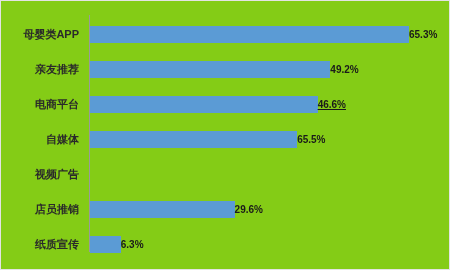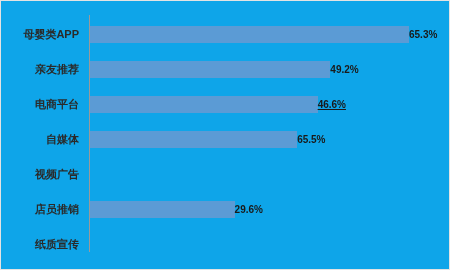--- a/index.html
+++ b/index.html
@@ -72,21 +72,21 @@
     font-size: 10px;
     font-weight: bold;
     color: #1a1a1a;
     white-space: nowrap;
     line-height: 1;
   }
 </style>
 </head>
 <body>
 
-<div id="chart-frame" style="border-color: rgb(227, 227, 227); background: #0ea5e9;">
+<div id="chart-frame" style="border-color: rgb(227, 227, 227); background: #84cc16;">
   <div id="plot">
     <div id="axis-line" style="background: rgb(154, 154, 154);"></div>
     <div id="bars">
         <div class="bar-row" style="top: 16px;">
           <div class="cat-label">母婴类APP</div>
           <div class="bar-wrap">
             <div class="bar" title="65.3%" style="width: 319px; background: rgb(91, 155, 213);"></div>
             <div class="value-label" style="color: rgb(26, 26, 26);">65.3%</div>
           </div>
         </div>
@@ -116,16 +116,20 @@
         </div>
         <div class="bar-row" style="top: 191px;">
           <div class="cat-label">店员推销</div>
           <div class="bar-wrap">
             <div class="bar" title="29.6%" style="width: 144.6px; background: rgb(91, 155, 213);"></div>
             <div class="value-label" style="color: rgb(26, 26, 26);">29.6%</div>
           </div>
         </div>
         <div class="bar-row" style="top: 226px;">
           <div class="cat-label">纸质宣传</div>
+          <div class="bar-wrap">
+            <div class="bar" title="6.3%" style="width: 30.7764px; background: rgb(91, 155, 213);"></div>
+            <div class="value-label" style="color: rgb(26, 26, 26);">6.3%</div>
+          </div>
         </div>
       </div>
   </div>
 </div>
 
 </body></html>

